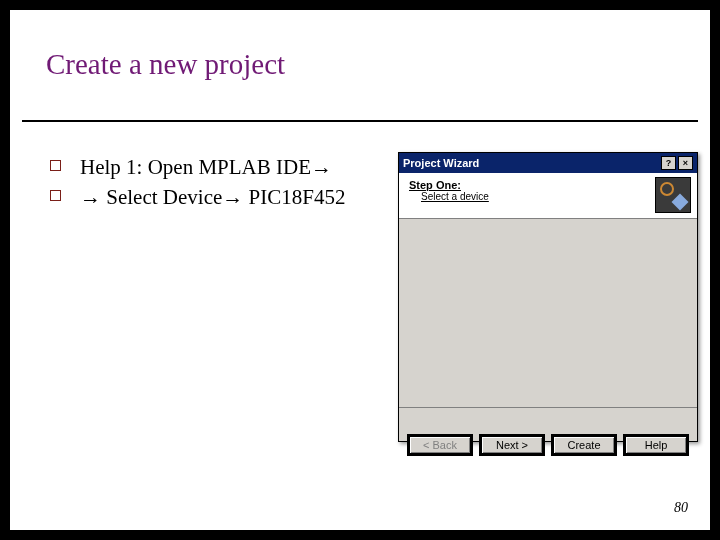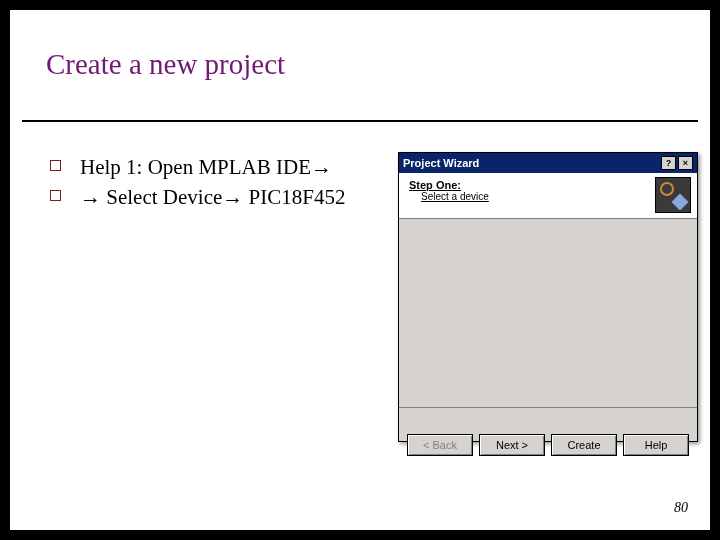--- a/index.html
+++ b/index.html
@@ -139,21 +139,21 @@
     height: 34px;
     border-top: 1px solid #808080;
     display:flex; gap:6px; justify-content:flex-end; align-items:center;
     padding: 0 8px;
     background:#d6d3ce;
     font-family: Tahoma, Arial, sans-serif;
   }
   .btn {
     width: 76px; height: 22px;
     background:#d6d3ce;
-    border: 1px solid #000000;
+    border: 3px solid #000000;
     box-shadow: inset 1px 1px 0 #fff, inset -1px -1px 0 #808080;
     font-size: 11px;
     display:flex; align-items:center; justify-content:center;margin-top:41px;
   }
   .btn.disabled { color:#808080; }
   .pagenum {
     position:absolute; right: 22px; bottom: 14px;
     font-size: 14px;
     font-style: italic;
   }

